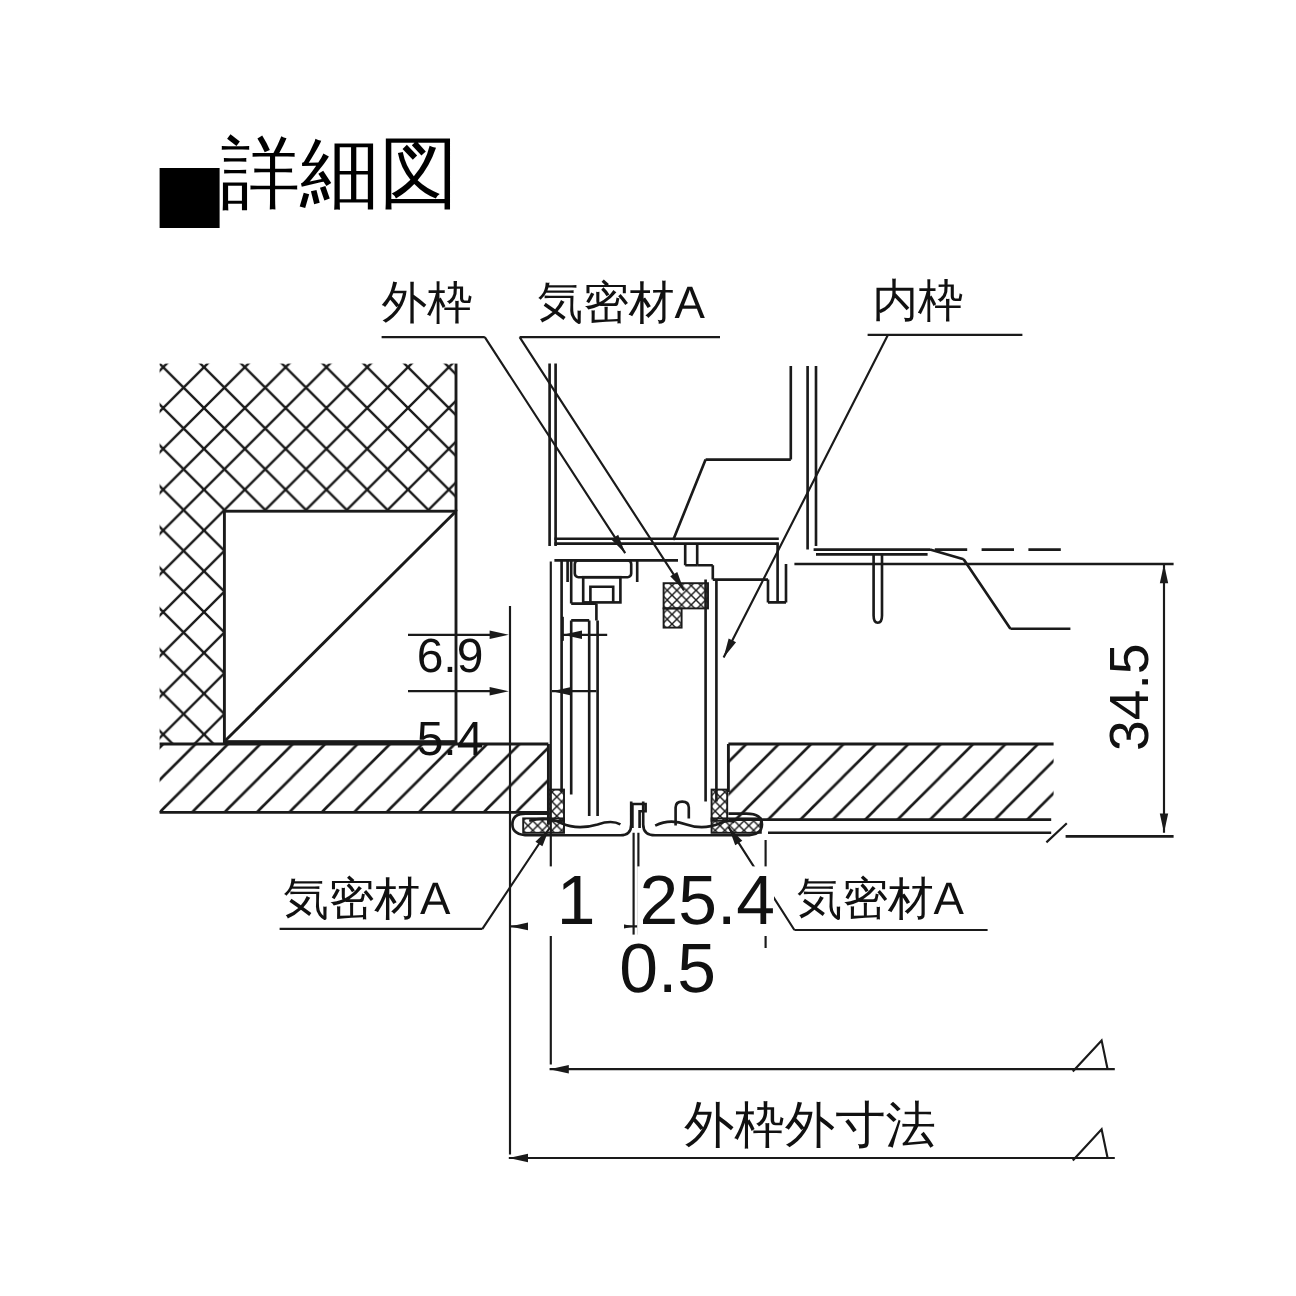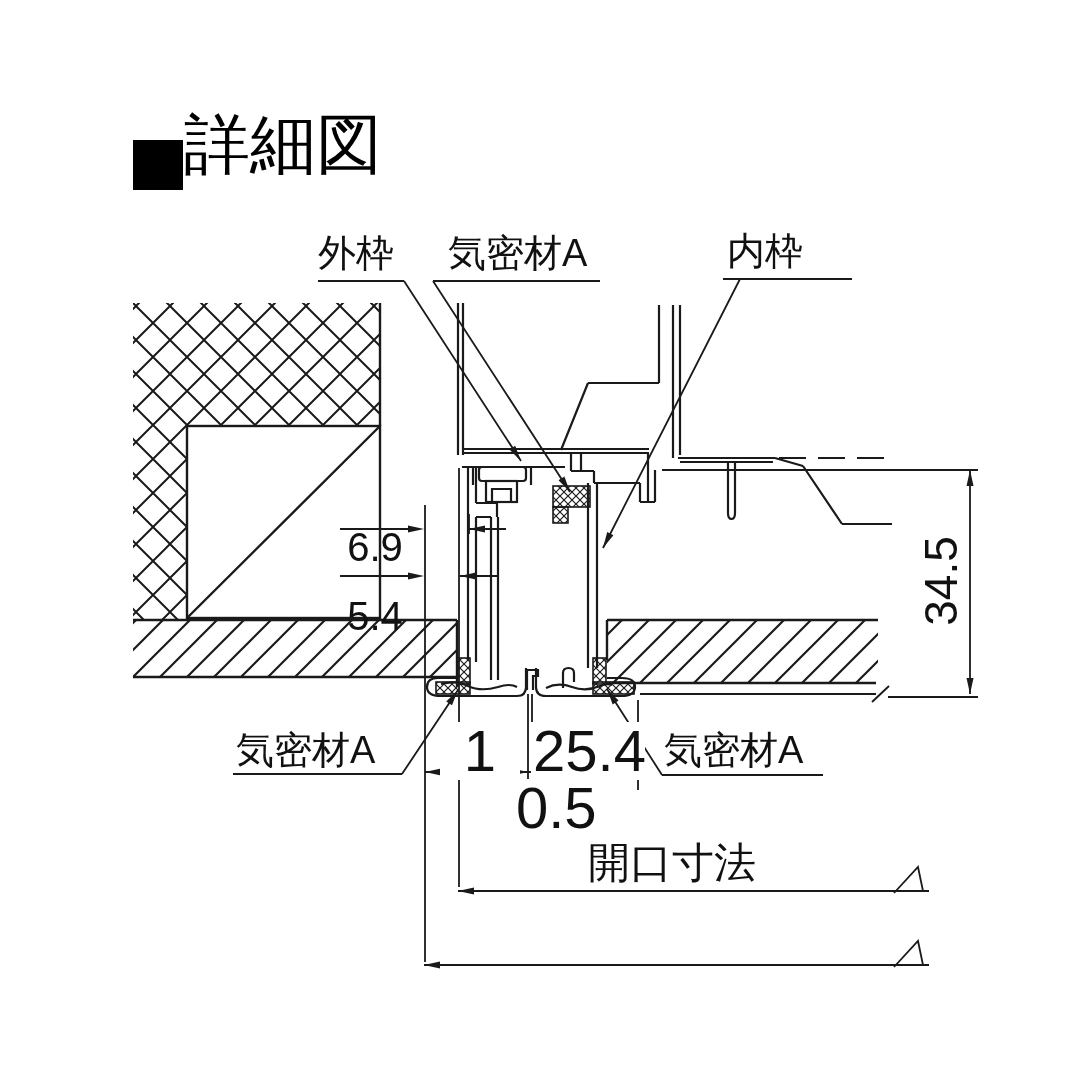--- a/index.html
+++ b/index.html
@@ -170,15 +170,15 @@
 
   <div class="txt rot" style="left:881px;top:558px;">34.5</div>
 
   <div class="txt lbl" style="left:236px;top:731px;">気密材A</div>
   <div class="txt lbl" style="left:664px;top:731px;">気密材A</div>
 
   <div class="txt dim-b" style="left:440px;top:722px;width:76px;">1</div>
   <div class="txt dim-b" style="left:531px;top:722px;width:110px;">25.4</div>
   <div class="txt dim-b" style="left:514px;top:779px;width:78px;">0.5</div>
 
-  <div class="txt dim-bottom" style="left:552px;top:842px;width:240px;">開口寸法</div>
+  <div class="txt dim-bottom" style="left:545px;top:917px;width:260px;">外枠外寸法</div>
 
 </div>
 
 </body></html>

